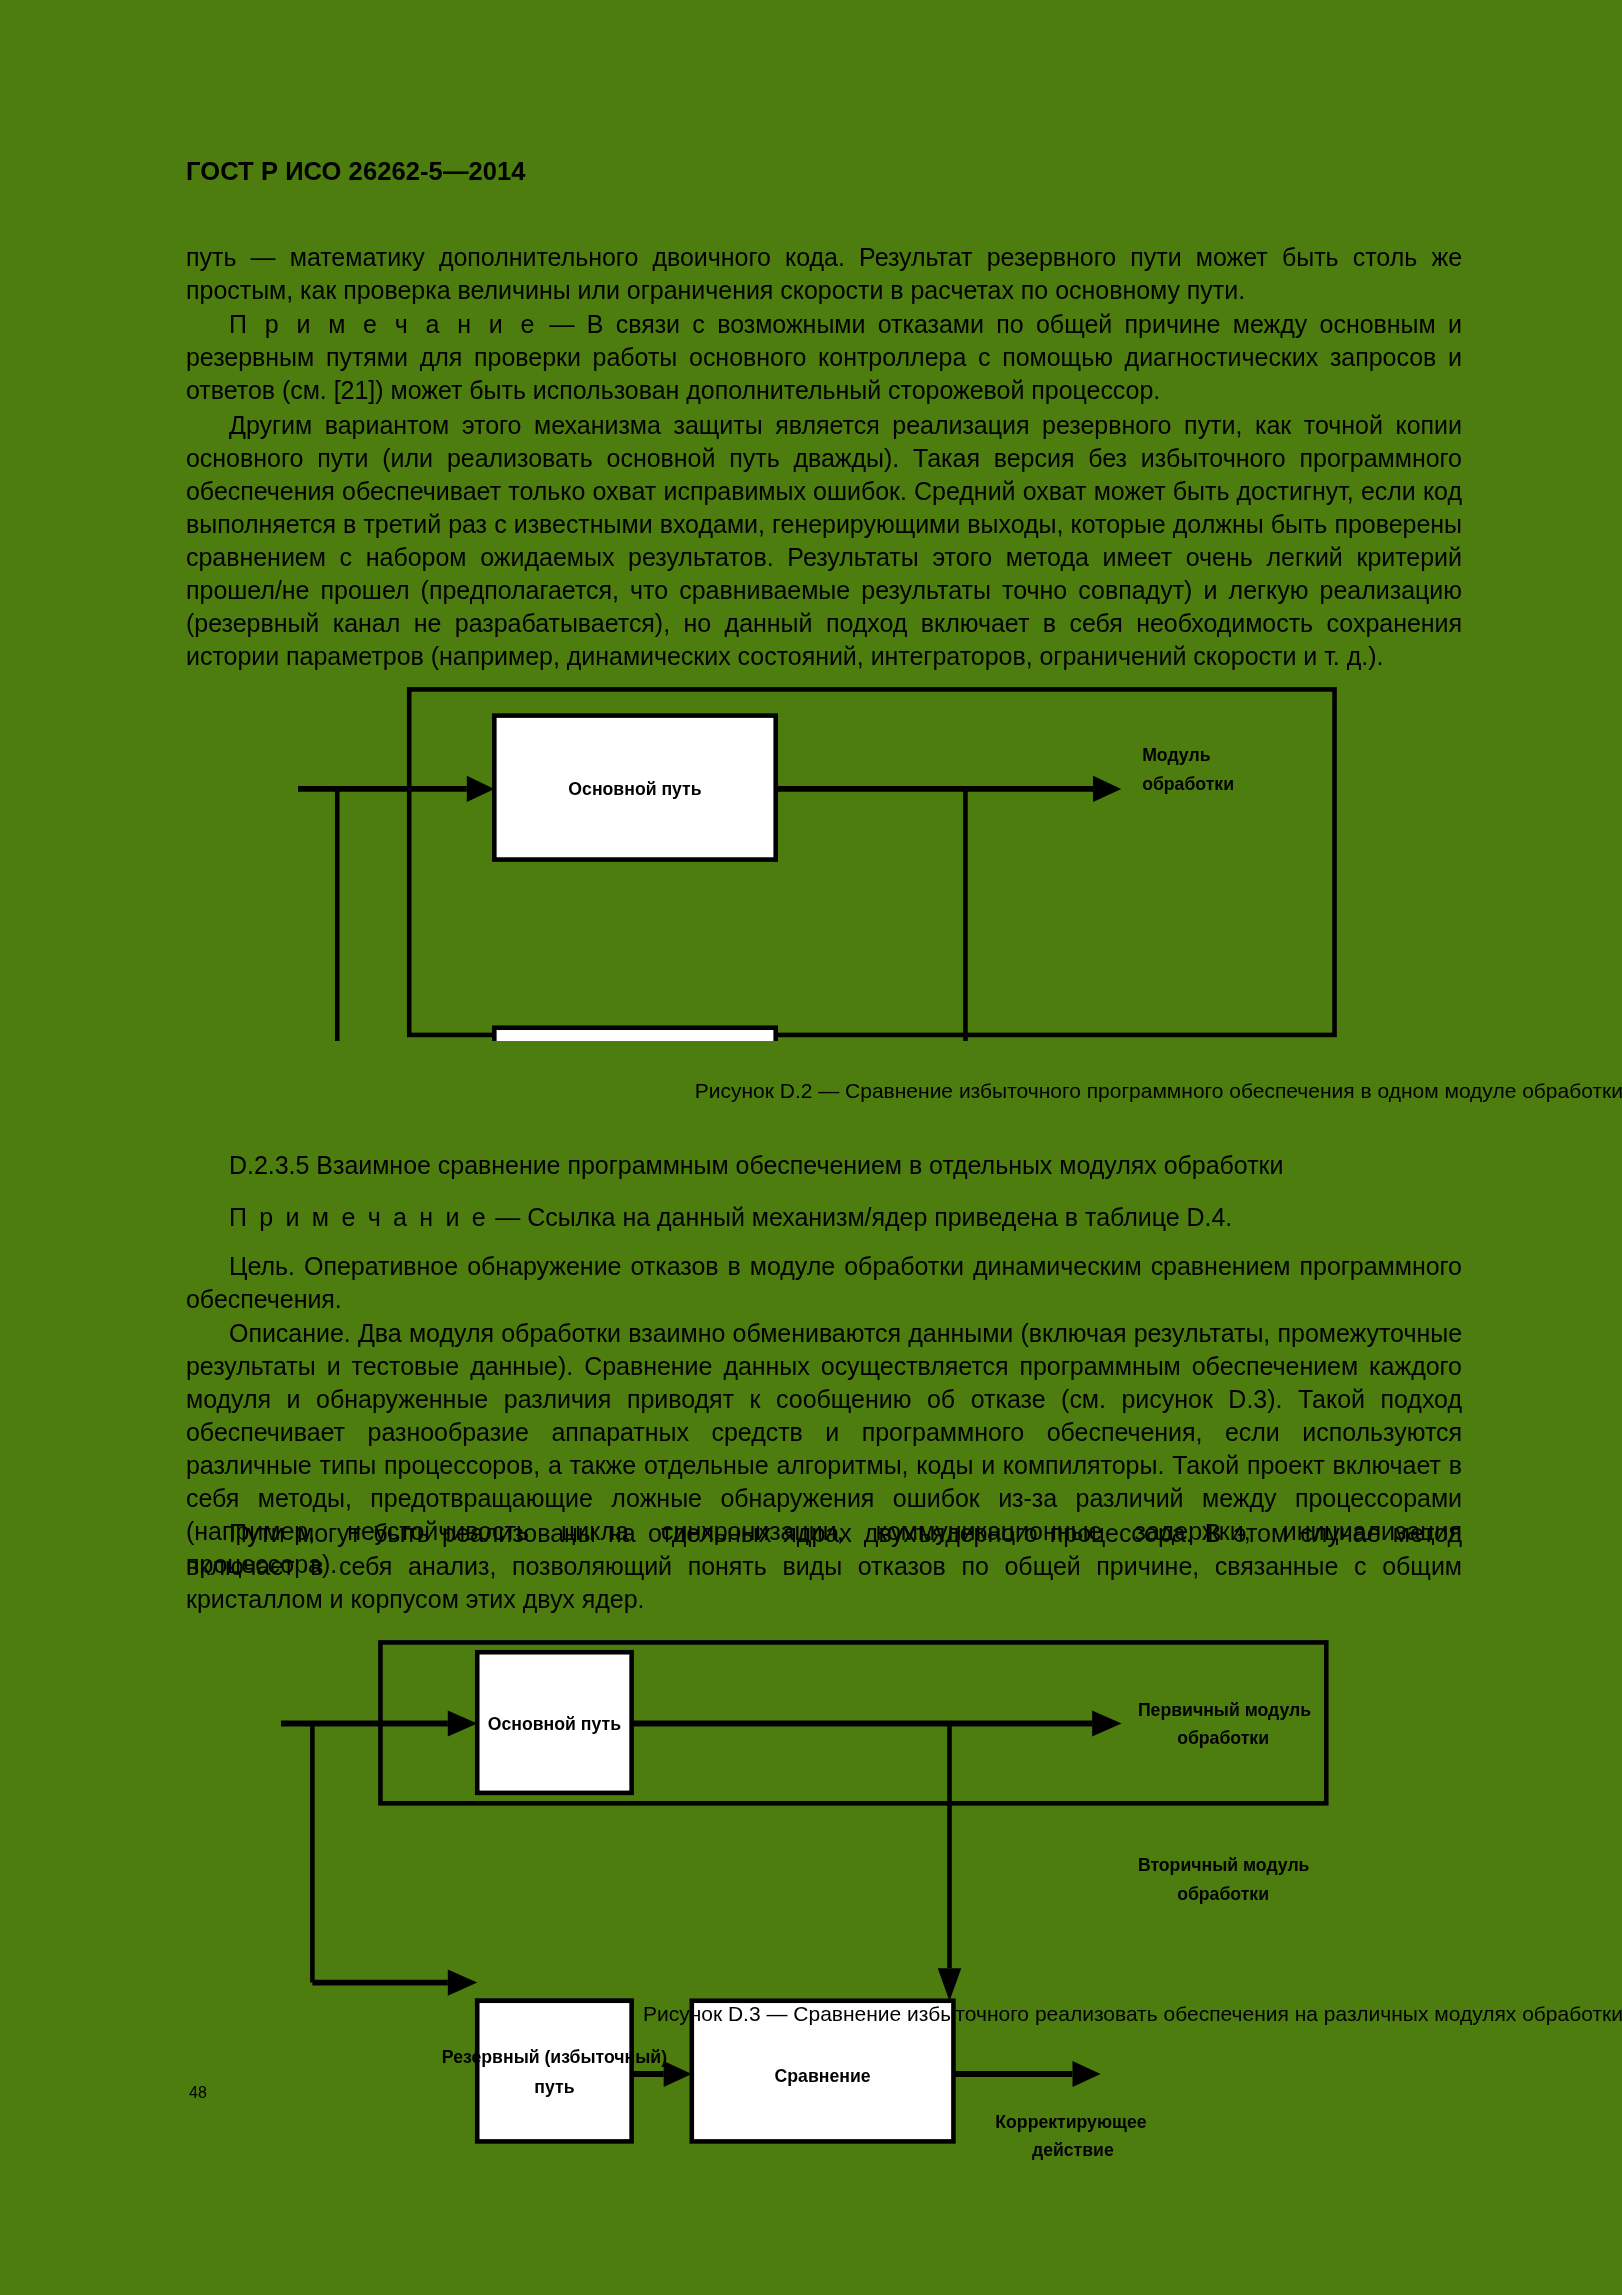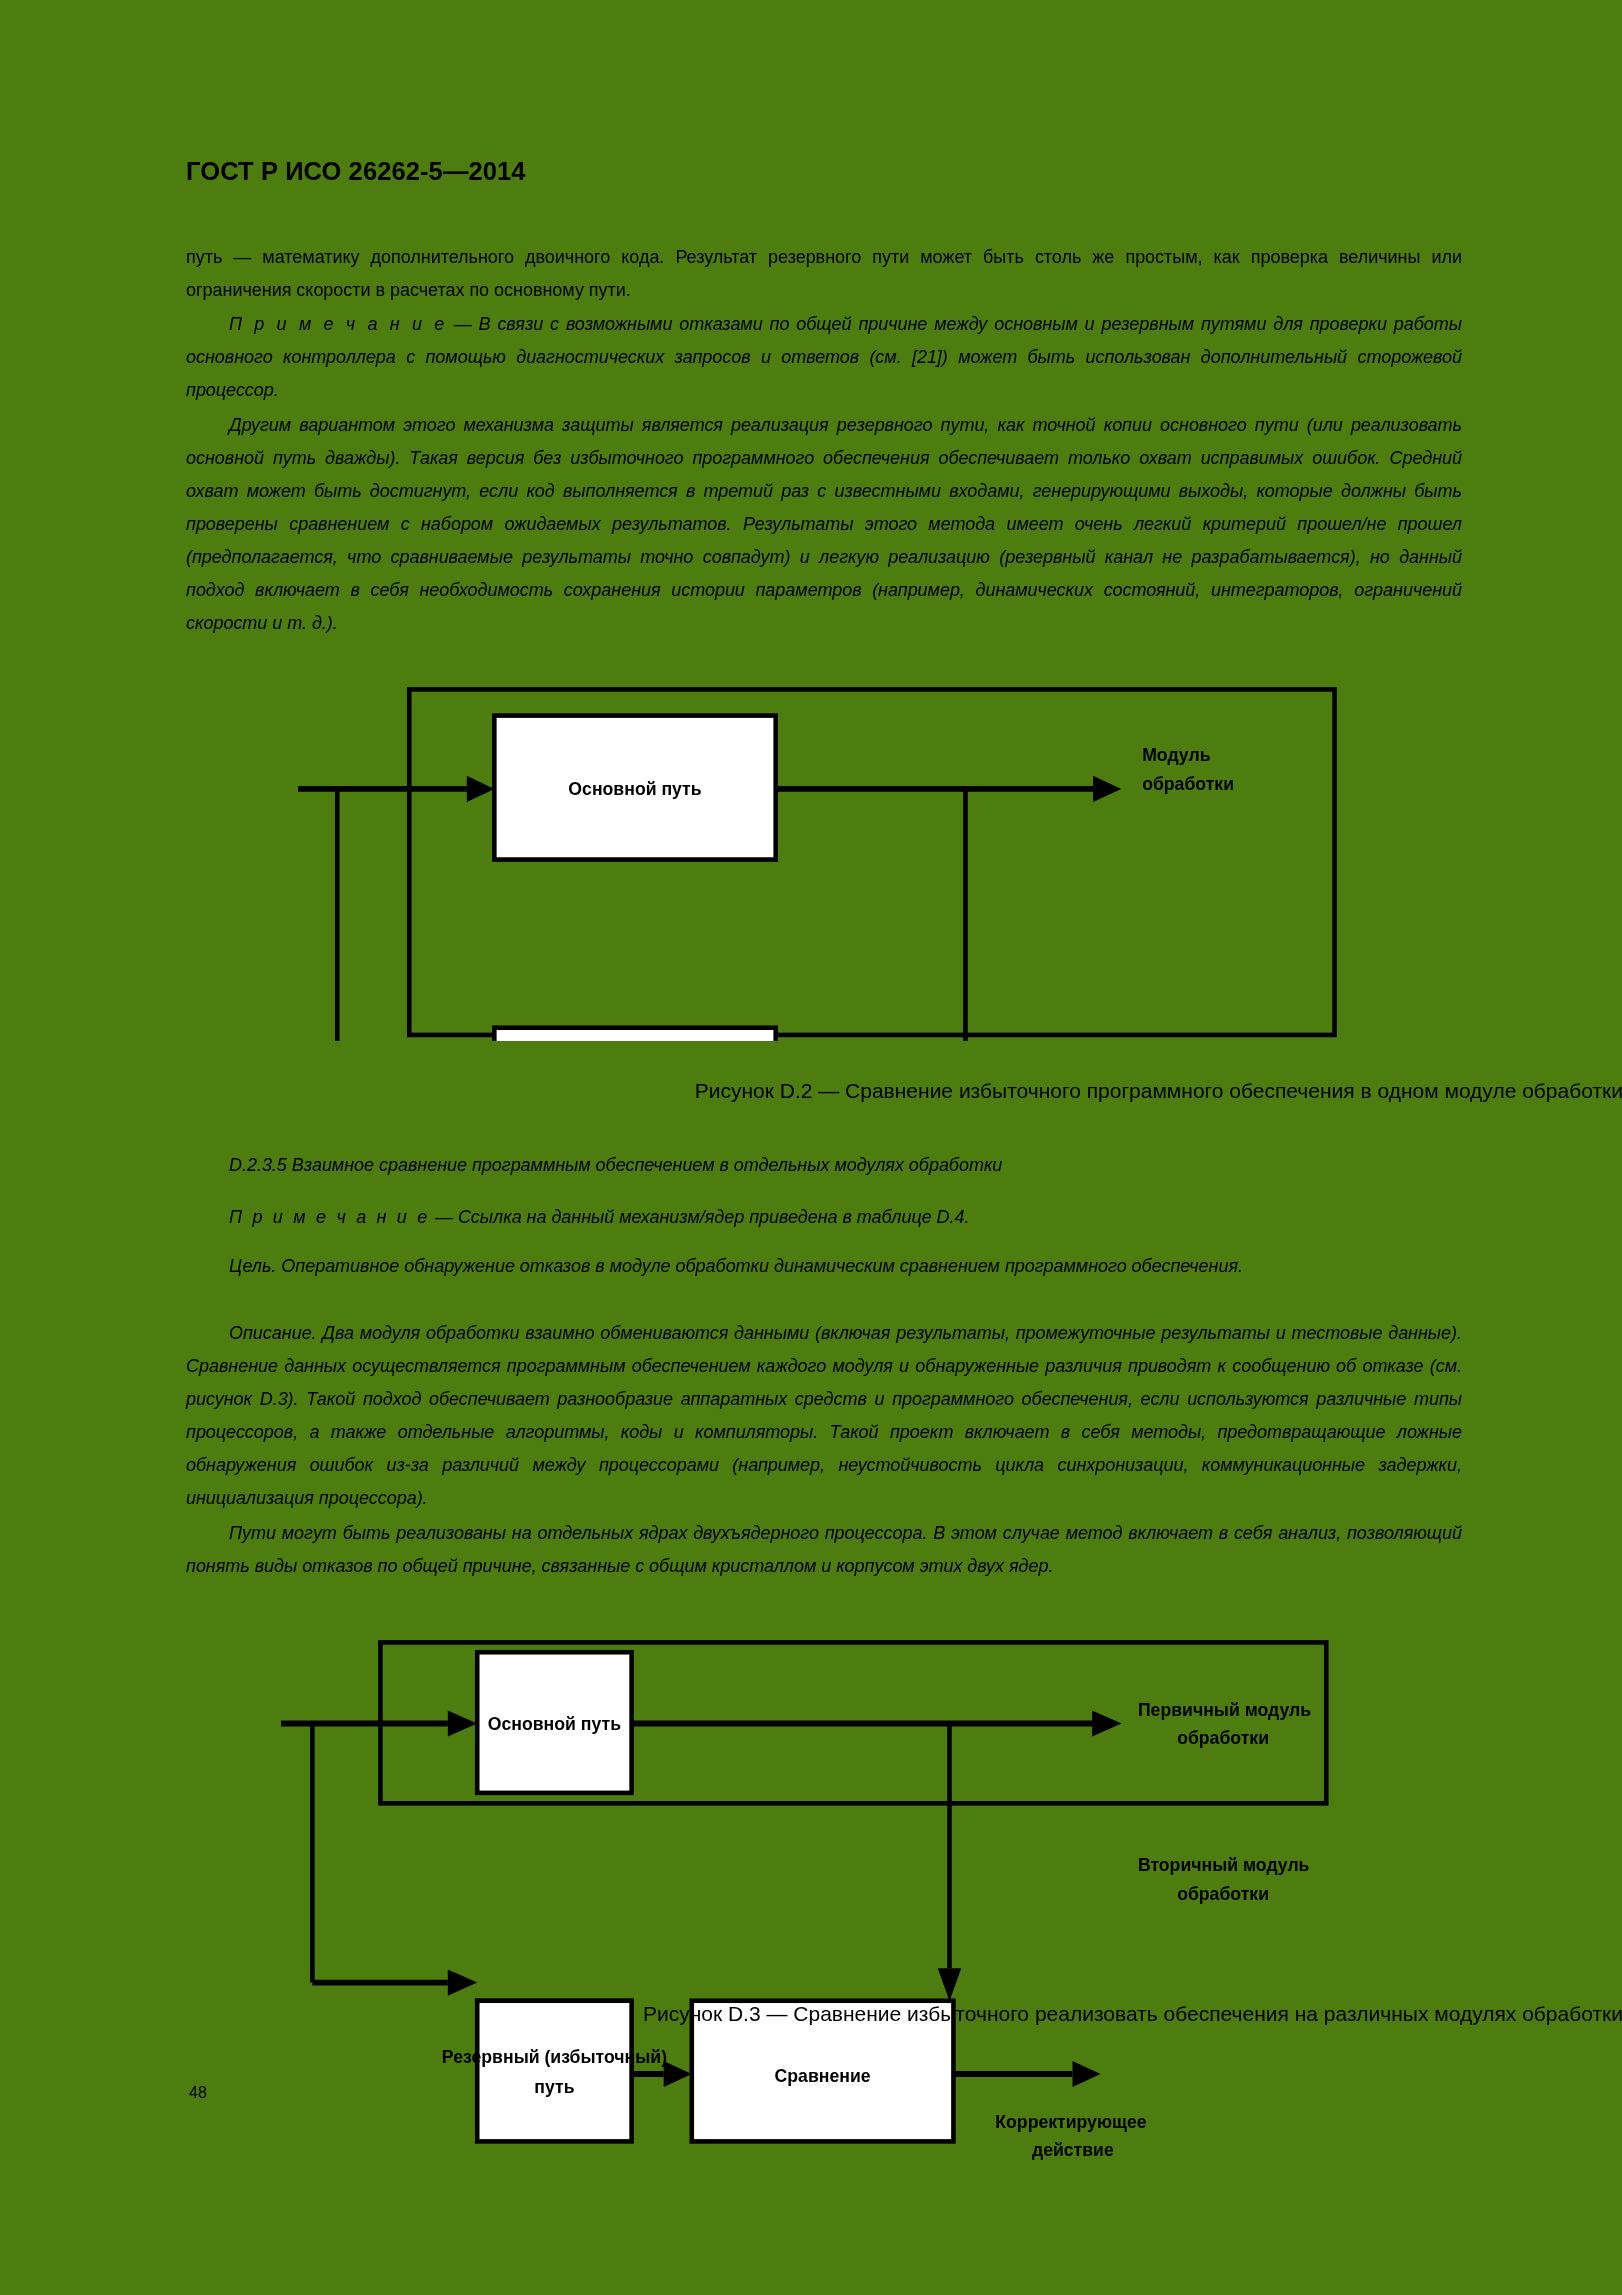--- a/index.html
+++ b/index.html
@@ -30,28 +30,28 @@
     font-weight: bold;
     letter-spacing: 0.1px;
     white-space: nowrap;
   }
 
   
   .para {
     position: absolute;
     left: 186px;
     width: 1276px;
-    font-size: 18px;
+    font-size: 25px;
     line-height: 33px;
     text-align: justify;
     text-justify: inter-word;
     letter-spacing: -0.03px;
   }
   .para.noindent { text-indent: 0; }
-  .para.indent   { text-indent: 43px; font-style: italic; }
+  .para.indent   { text-indent: 43px; }
 
   .spaced {
     letter-spacing: 2.7px;
   }
 
   
   .fig-caption {
     position: absolute;
     width: 1623px;
     left: 0;

